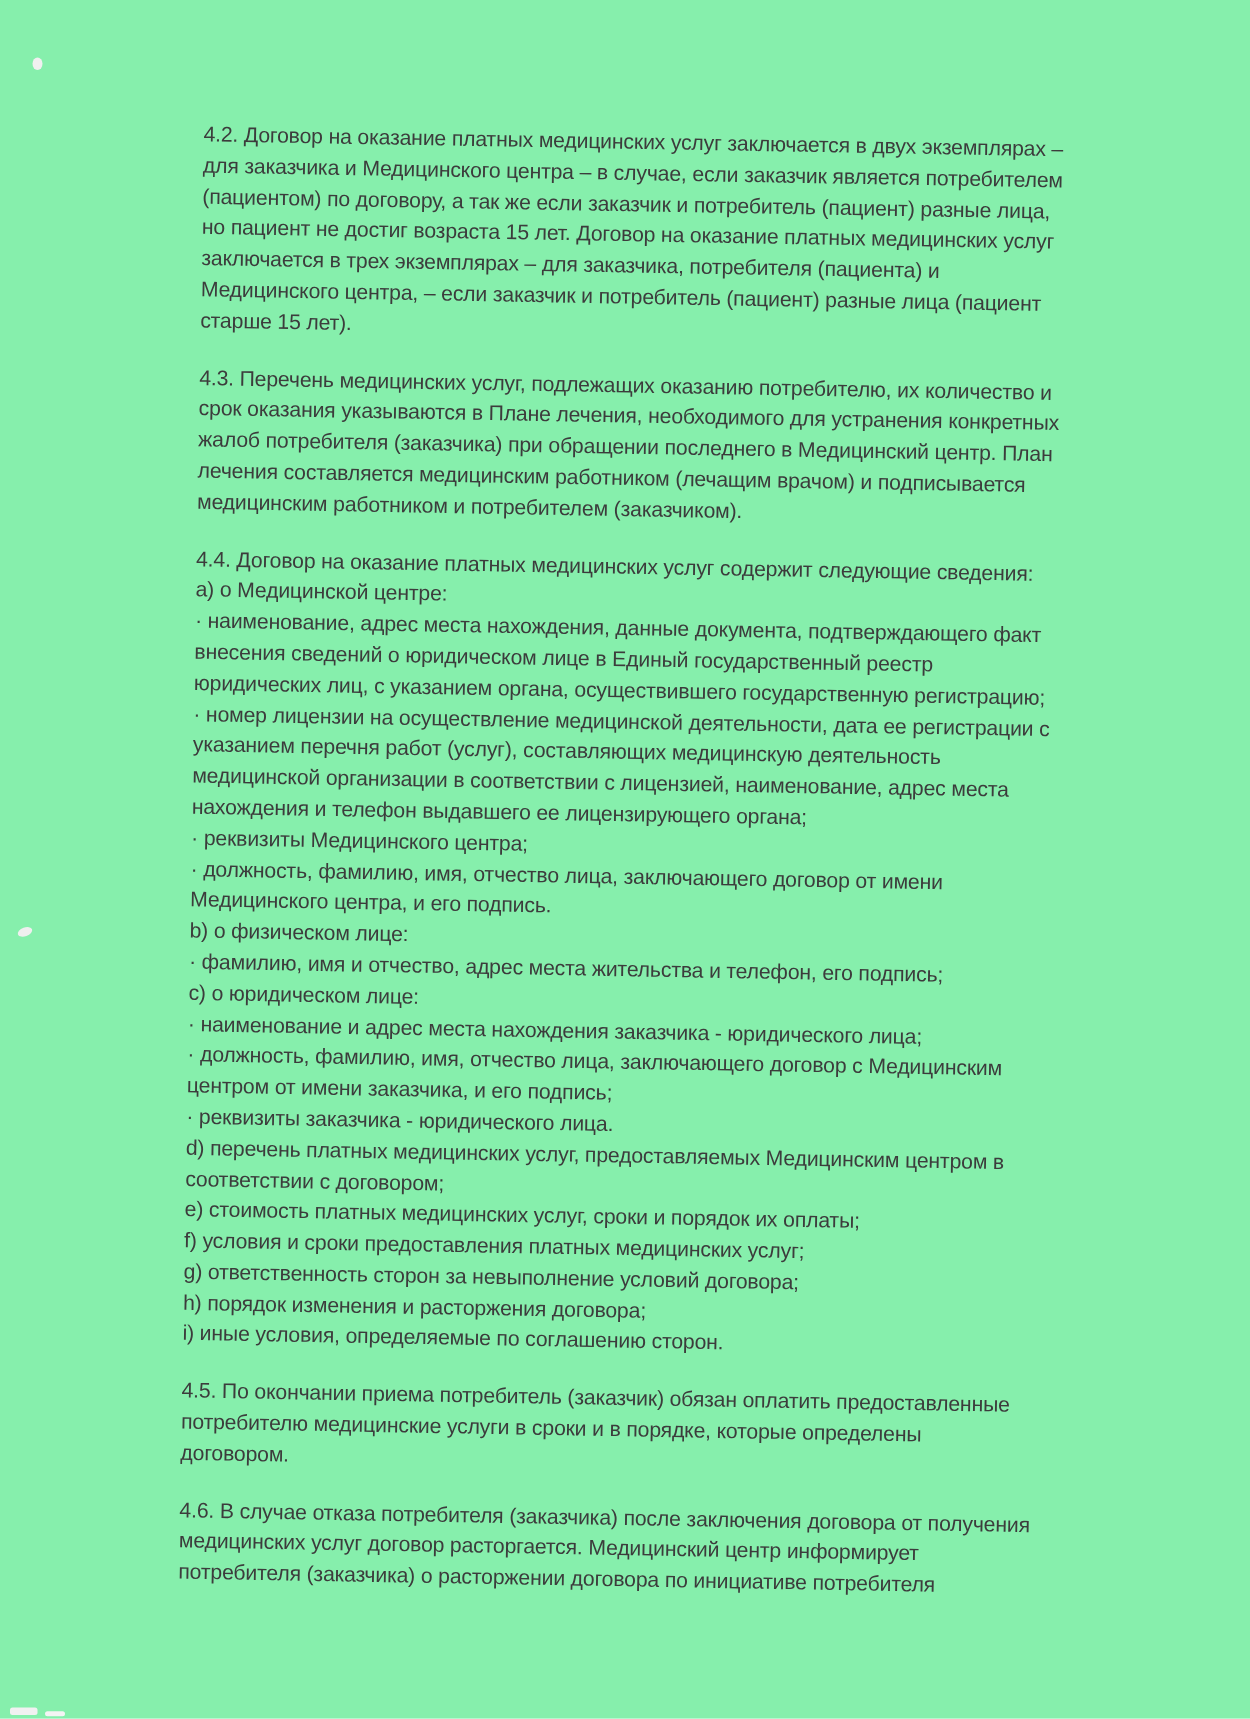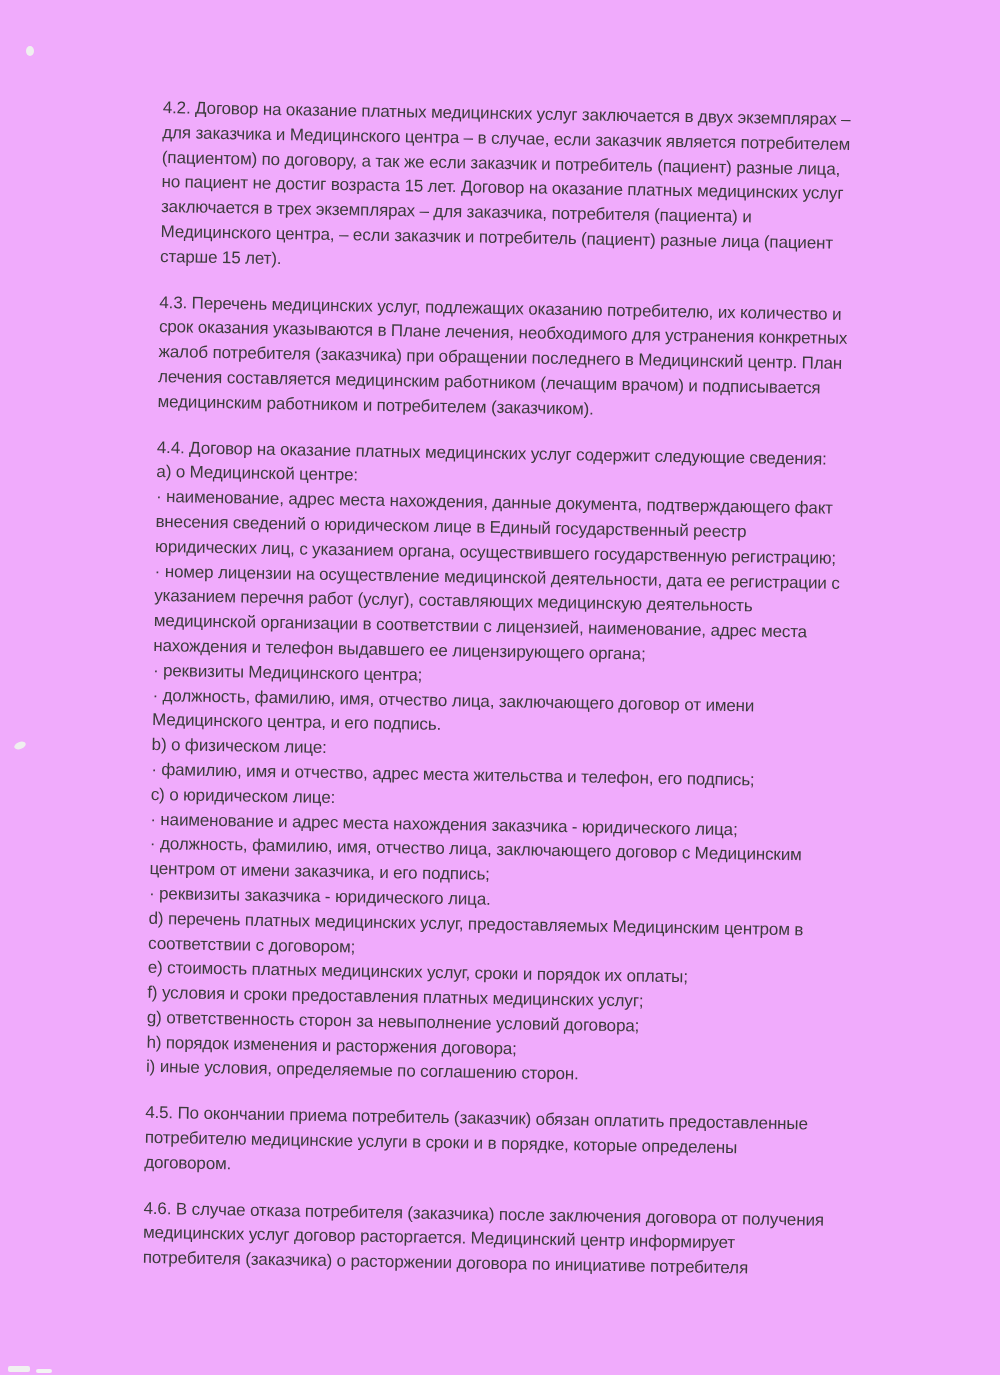--- a/index.html
+++ b/index.html
@@ -4,21 +4,21 @@
 <style>
   html, body {
     margin: 0;
     padding: 0;
     background: #ffffff;
   }
   .sheet {
     position: relative;
     width: 1000px;
     height: 1375px;
-    background: #f0abfc;
+    background: #86efac;
     overflow: hidden;
     font-family: "Liberation Sans", "DejaVu Sans", sans-serif;
   }
   .text-block {
     position: absolute;
     left: 163px;
     top: 96px;
     width: 800px;
     transform: rotate(1deg);
     transform-origin: 0 0;

